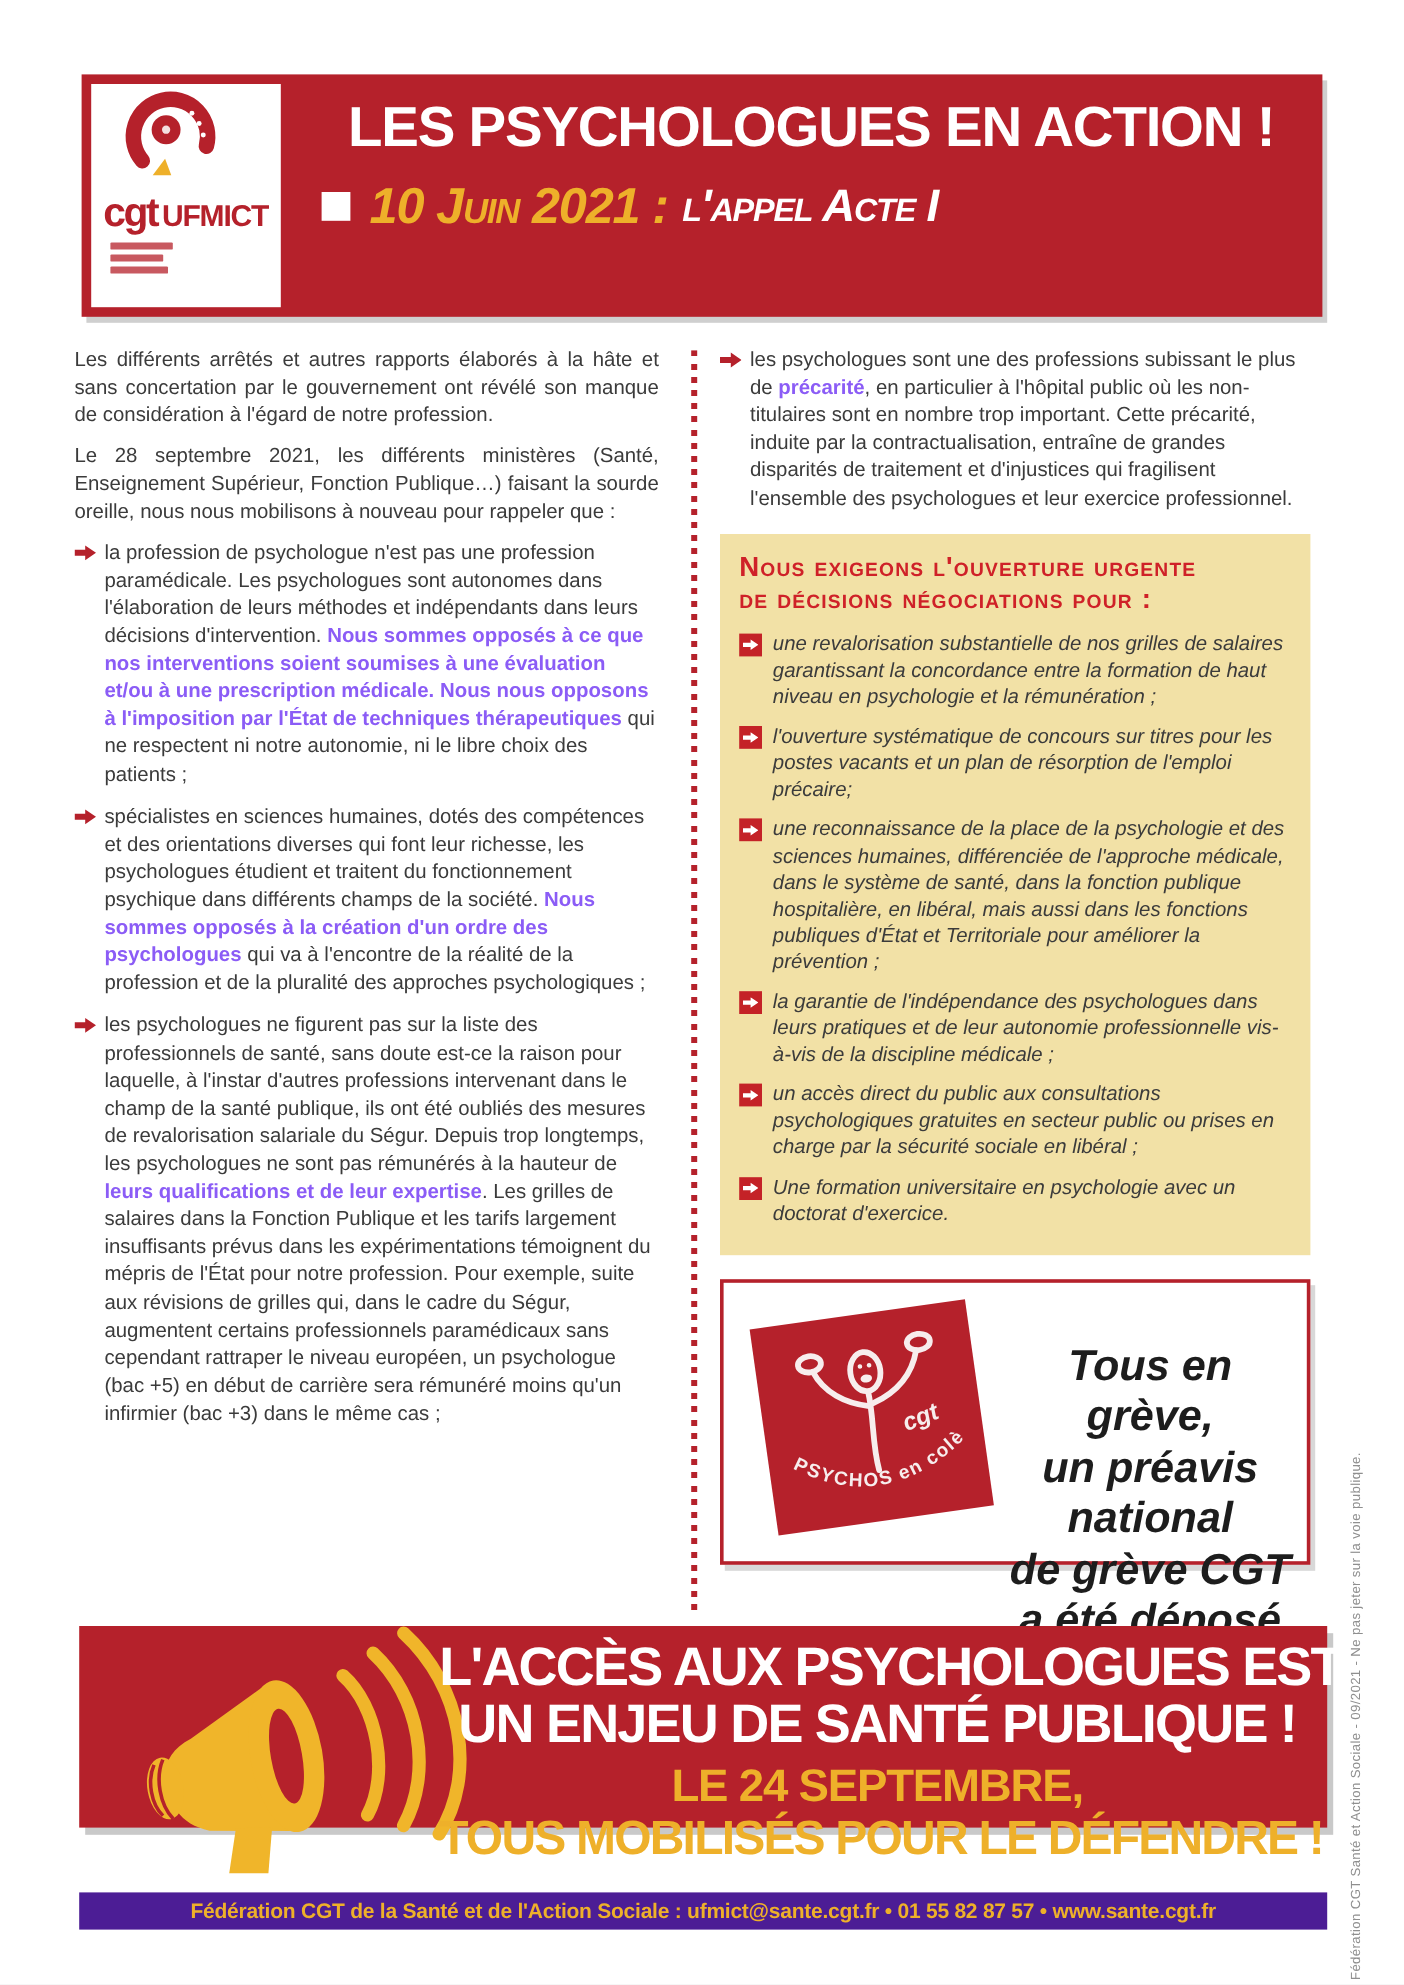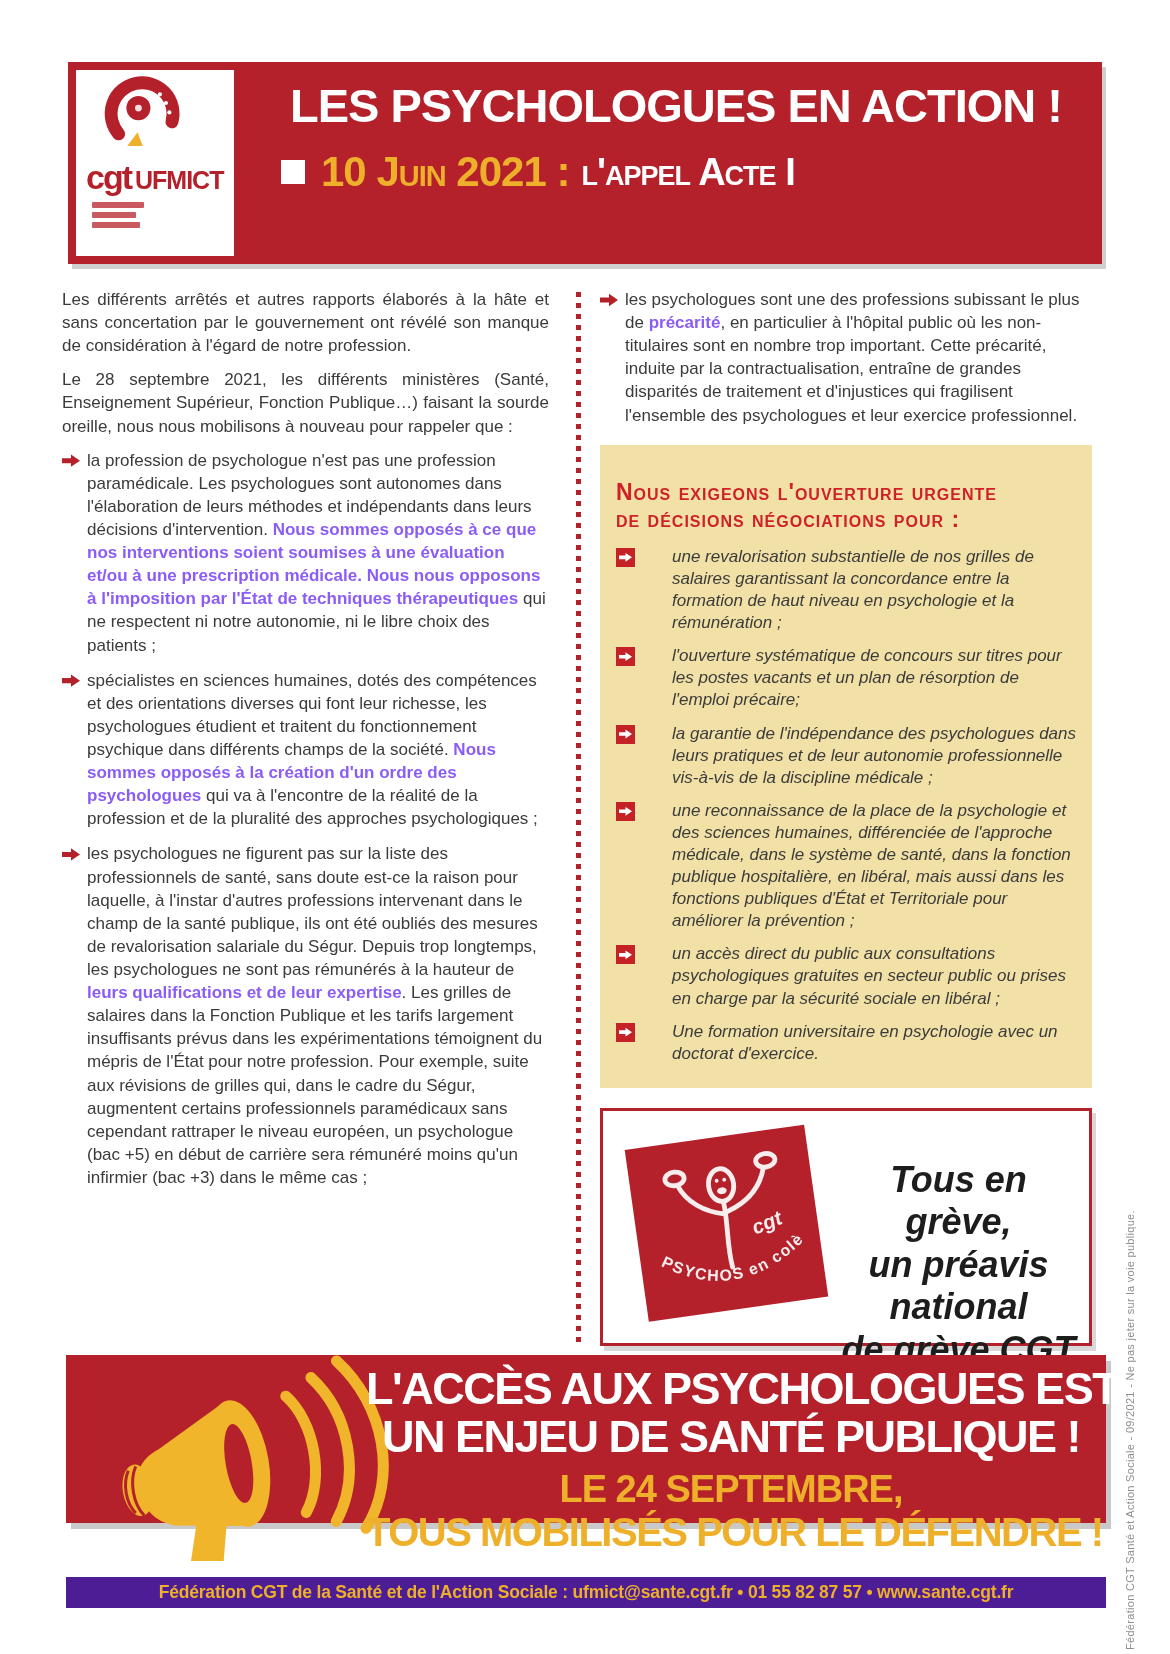--- a/index.html
+++ b/index.html
@@ -24,21 +24,21 @@
   .logo-cgt { font-size:34px; font-weight:bold; color:#b5212b; letter-spacing:-2px; }
   .logo-org { font-size:25px; font-weight:bold; color:#b5212b; margin-left:4px; letter-spacing:-1px; }
   .logo-lines { position:absolute; left:16px; top:132px; }
   .logo-lines div { height:6px; background:#b5212b; opacity:.75; margin-bottom:4px; border-radius:1px; }
   .ll1{width:52px;} .ll2{width:44px;} .ll3{width:48px;}
 
   .header-title {
     position:absolute; left:190px; top:16px; width:836px; text-align:center;
     color:#ffffff; font-size:47px; font-weight:bold; letter-spacing:-1px; white-space:nowrap;
   }
-  .acts { position:absolute; left:213px; top:84px; }
+  .acts { position:absolute; left:200px; top:84px;font-style:italic; }
   .act-row { display:flex; align-items:center; margin-bottom:8px; height:52px; }
   .act-square { width:24px; height:24px; background:#ffffff; margin-right:16px; flex:0 0 24px; }
   .act-date { color:#eeb02a; font-weight:bold; font-size:42px; font-variant:small-caps; letter-spacing:-1px; white-space:nowrap; }
   .act-label { color:#ffffff; font-weight:bold; font-size:38px; font-variant:small-caps; letter-spacing:-1px; margin-left:12px; white-space:nowrap; }
 
   
   .col-left  { position:absolute; left:62px;  top:288px; width:487px; }
   .col-right { position:absolute; left:600px; top:288px; width:492px; }
   .col-divider {
     position:absolute; left:576px; top:292px; width:5px; height:1050px;
@@ -47,27 +47,27 @@
   .para { font-size:17px; line-height:1.36; text-align:justify; margin-bottom:11px; color:#3b3b3b; }
   .bullet { display:flex; margin-bottom:12px; }
   .arrow-red {
     flex:0 0 18px; width:18px; height:14px; margin:5px 7px 0 0; background:#b5212b;
     clip-path:polygon(0 32%, 50% 32%, 50% 6%, 100% 50%, 50% 94%, 50% 68%, 0 68%);
   }
   .bullet-text { flex:1; font-size:17px; line-height:1.36; color:#3b3b3b; }
   .bullet-text b { color:#8b5cf6;text-align:right; }
 
   
-  .demands-box { margin-top:18px; background:#f2e1a6; padding:34px 16px 12px 16px; }
+  .demands-box { margin-top:18px; background:#f2e1a6; padding:14px 16px 12px 16px; }
   .demands-heading {
     color:#cf2128; font-weight:bold; font-size:23px; line-height:1.2;
     font-variant:small-caps; letter-spacing:1px; margin-bottom:12px;
   }
   .demands-heading span { display:block; }
-  .demand { display:flex; margin-bottom:11px;gap:28px; }
+  .demand { display:flex; margin-bottom:11px; }
   .demand-icon {
     flex:0 0 19px; width:19px; height:19px; background:#c42227; margin:2px 9px 0 0;
     display:flex; align-items:center; justify-content:center;
   }
   .demand-icon .white-arrow {
     width:13px; height:10px; background:#ffffff;
     clip-path:polygon(0 32%, 50% 32%, 50% 6%, 100% 50%, 50% 94%, 50% 68%, 0 68%);
   }
   .demand-text { flex:1; font-size:17px; line-height:1.3; font-style:italic; color:#3b3b3b; }
 
@@ -192,27 +192,27 @@
       <div class="demand">
         <span class="demand-icon">
             <span class="white-arrow"></span>
           </span>
         <div class="demand-text">l'ouverture systématique de concours sur titres pour les postes vacants et un plan de résorption de l'emploi précaire;</div>
       </div>
       <div class="demand">
         <span class="demand-icon">
             <span class="white-arrow"></span>
           </span>
+        <div class="demand-text">une reconnaissance de la place de la psychologie et des sciences humaines, différenciée de l'approche médicale, dans le système de santé, dans la fonction publique hospitalière, en libéral, mais aussi dans les fonctions publiques d'État et Territoriale pour améliorer la prévention ;</div>
+      </div>
+      <div class="demand">
+        <span class="demand-icon">
+            <span class="white-arrow"></span>
+          </span>
         <div class="demand-text">la garantie de l'indépendance des psychologues dans leurs pratiques et de leur autonomie professionnelle vis-à-vis de la discipline médicale ;</div>
-      </div>
-      <div class="demand">
-        <span class="demand-icon">
-            <span class="white-arrow"></span>
-          </span>
-        <div class="demand-text">une reconnaissance de la place de la psychologie et des sciences humaines, différenciée de l'approche médicale, dans le système de santé, dans la fonction publique hospitalière, en libéral, mais aussi dans les fonctions publiques d'État et Territoriale pour améliorer la prévention ;</div>
       </div>
       <div class="demand">
         <span class="demand-icon">
             <span class="white-arrow"></span>
           </span>
         <div class="demand-text">un accès direct du public aux consultations psychologiques gratuites en secteur public ou prises en charge par la sécurité sociale en libéral ;</div>
       </div>
       <div class="demand">
         <span class="demand-icon">
             <span class="white-arrow"></span>

